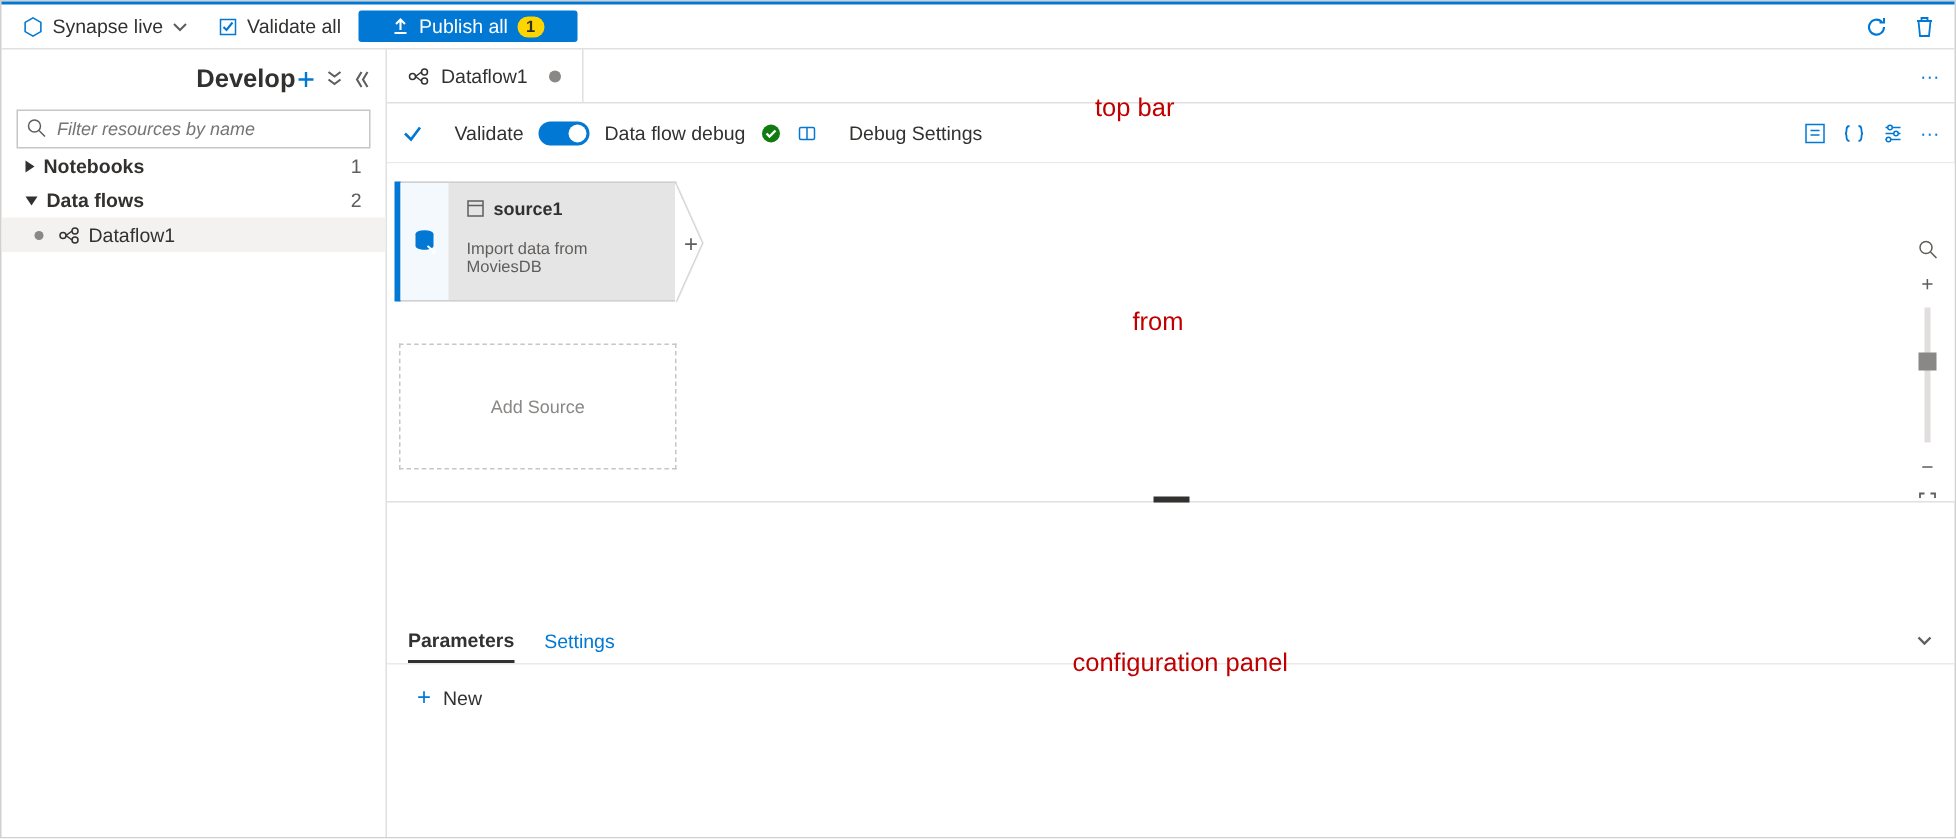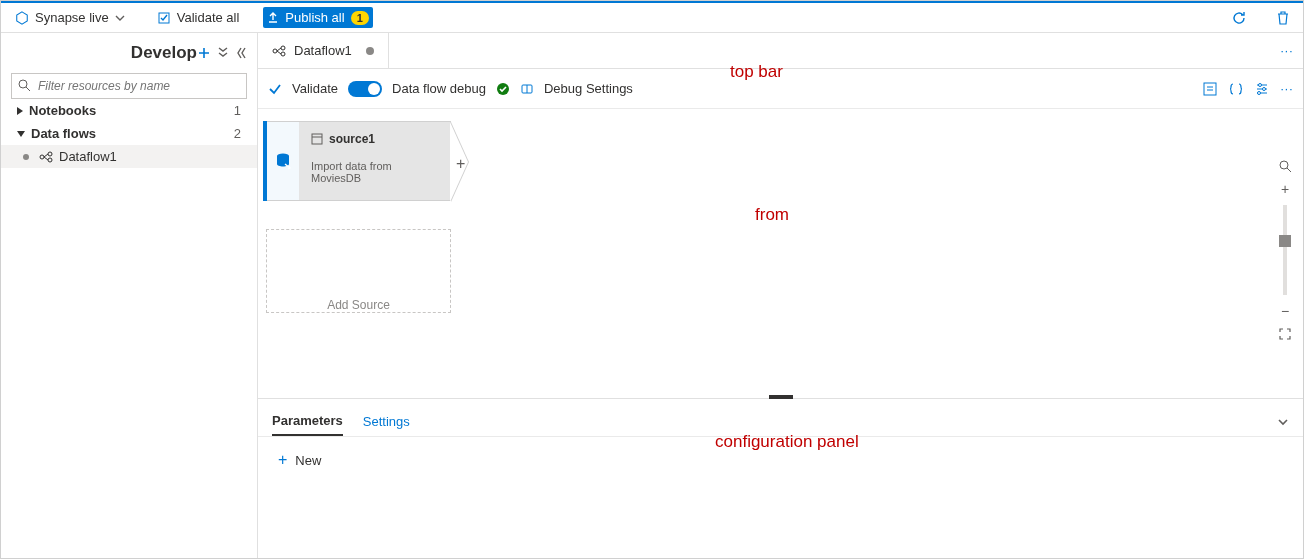--- a/index.html
+++ b/index.html
@@ -1,22 +1,22 @@
 <!DOCTYPE html>
 <html><head>
 <meta charset="utf-8">
 <style>
   * { box-sizing: border-box; margin: 0; padding: 0; font-family: "Segoe UI", Arial, sans-serif; }
   html, body { width: 1304px; height: 559px; overflow: hidden; background: #fff; color: #323130; font-size: 13px; }
   .root { display: flex; flex-direction: column; width: 100%; height: 100%; border: 1px solid #d0d0d0; }
 
   
-  .top-toolbar { height: 32px; display: flex; align-items: center; border-bottom: 1px solid #e0e0e0; border-top: 2px solid #0078d4; padding: 0 6px; gap: 16px; }
+  .top-toolbar { height: 32px; display: flex; align-items: center; border-bottom: 1px solid #e0e0e0; border-top: 2px solid #0078d4; padding: 0 6px; gap: 4px; }
   .tb-item { display: flex; align-items: center; gap: 6px; padding: 4px 8px; font-size: 13px; cursor: pointer; }
-  .tb-item.publish { background: #0078d4; color: #fff; border-radius: 2px; padding: 3px 4px; justify-content: space-between; }
+  .tb-item.publish { background: #0078d4; color: #fff; border-radius: 2px; padding: 3px 22px; justify-content: space-between; }
   .badge-yellow { background: #ffd500; color: #323130; border-radius: 8px; font-size: 11px; font-weight: 600; padding: 0 6px; line-height: 14px; }
   .spacer { flex: 1; }
   .icon-btn { width: 28px; height: 28px; display: flex; align-items: center; justify-content: center; cursor: pointer; color: #0078d4; }
   .hex-icon { width:14px; height:14px; }
   .chev-down { width:10px; height:10px; }
 
   
   .body { flex:1; display:flex; min-height:0; }
 
   
@@ -42,46 +42,46 @@
 
   
   .main { flex:1; display:flex; flex-direction:column; min-width:0; }
   .tab-bar { display:flex; align-items:center; height:36px; border-bottom:1px solid #e0e0e0; }
   .tab { display:flex; align-items:center; gap:8px; padding:0 14px; height:100%; border-right:1px solid #e0e0e0; cursor:pointer; position:relative; }
   .tab .dirty-dot { width:8px;height:8px;border-radius:50%;background:#8a8886; margin-left:6px; }
   .tab-spacer { flex:1; }
   .tab-more { padding:0 10px; color:#0078d4; cursor:pointer; }
 
   .action-bar { display:flex; align-items:center; height:40px; padding:0 10px; gap:10px; border-bottom:1px solid #eaeaea; }
-  .ab-item { display:flex; align-items:center; gap:10px; font-size:13px; cursor:pointer; }
+  .ab-item { display:flex; align-items:center; gap:21px; font-size:13px; cursor:pointer; }
   .toggle { width:34px; height:16px; background:#0078d4; border-radius:10px; position:relative; cursor:pointer; }
   .toggle .knob { width:12px;height:12px;background:#fff;border-radius:50%;position:absolute;top:2px;right:2px; }
   .ab-right { margin-left:auto; display:flex; gap:10px; }
   .ab-icon { color:#0078d4; cursor:pointer; display:flex; align-items:center; }
 
   
   .graph-area { flex:1; position:relative; background:#fff; overflow:hidden; }
   .source-card { position:absolute; top:12px; left:8px; width:185px; height:80px; border:1px solid #d0d0d0; background:#e5e5e5; cursor:pointer; }
   .source-card .blue-stripe { position:absolute; left:-4px; top:-1px; bottom:-1px; width:4px; background:#0078d4; }
   .source-card .left-band { position:absolute; left:0; top:0; bottom:0; width:32px; background:#f3f9fd; display:flex; align-items:center; justify-content:center; }
   .source-card .content { margin-left:36px; padding:10px 8px; }
   .source-card .title-row { display:flex; align-items:center; gap:6px; font-weight:600; font-size:12px; }
   .source-card .desc { font-size:11px; color:#605e5c; margin-top:14px; }
   .source-card::after { content:""; position:absolute; right:-18px; top:0; width:0;height:0; border-top:40px solid transparent; border-bottom:40px solid transparent; border-left:18px solid #fff; filter: drop-shadow(1px 0 0 #d0d0d0); }
   .plus-connector { position:absolute; top:46px; left:198px; font-size:16px; color:#605e5c; cursor:pointer; }
-  .add-source-box { position:absolute; top:120px; left:8px; width:185px; height:84px; border:1px dashed #c8c6c4; display:flex; align-items:flex-end; justify-content:center; color:#8a8886; font-size:12px; cursor:pointer; } 
+  .add-source-box { position:absolute; top:120px; left:8px; width:185px; height:84px; border:1px dashed #c8c6c4; display:flex; align-items:center; justify-content:center; color:#8a8886; font-size:12px; cursor:pointer; } 
 
   
   .zoom-strip { position:absolute; right:6px; top:50px; width:24px; display:flex; flex-direction:column; align-items:center; gap:8px; color:#605e5c; }
   .zoom-strip .btn { cursor:pointer; font-size:14px; }
   .zoom-track { width:4px; height:90px; background:#e1dfdd; position:relative; }
   .zoom-thumb { width:12px; height:12px; background:#8a8886; position:absolute; left:-4px; top:30px; cursor:pointer; }
 
   
-  .config-panel { height:160px; border-top:1px solid #e0e0e0; display:flex; flex-direction:column; position:relative; }
+  .config-panel { height:224px; border-top:1px solid #e0e0e0; display:flex; flex-direction:column; position:relative;justify-content:center; }
   .drag-handle { position:absolute; top:-4px; left:50%; transform:translateX(-50%); width:24px; height:4px; background:#323130; }
   .cp-tabs { display:flex; align-items:center; padding: 8px 14px 0 14px; gap:20px; border-bottom:1px solid #eaeaea; }
   .cp-tab { font-size:13px; padding:6px 0; cursor:pointer; }
   .cp-tab.active { font-weight:600; border-bottom:2px solid #323130; }
   .cp-tab.inactive { color:#0078d4; }
   .cp-collapse { margin-left:auto; color:#605e5c; cursor:pointer; }
   .cp-body { padding: 14px 20px; }
   .new-btn { display:flex; align-items:center; gap:8px; color:#323130; font-size:13px; cursor:pointer; }
   .new-btn .plus { color:#0078d4; font-size:16px; }
 

